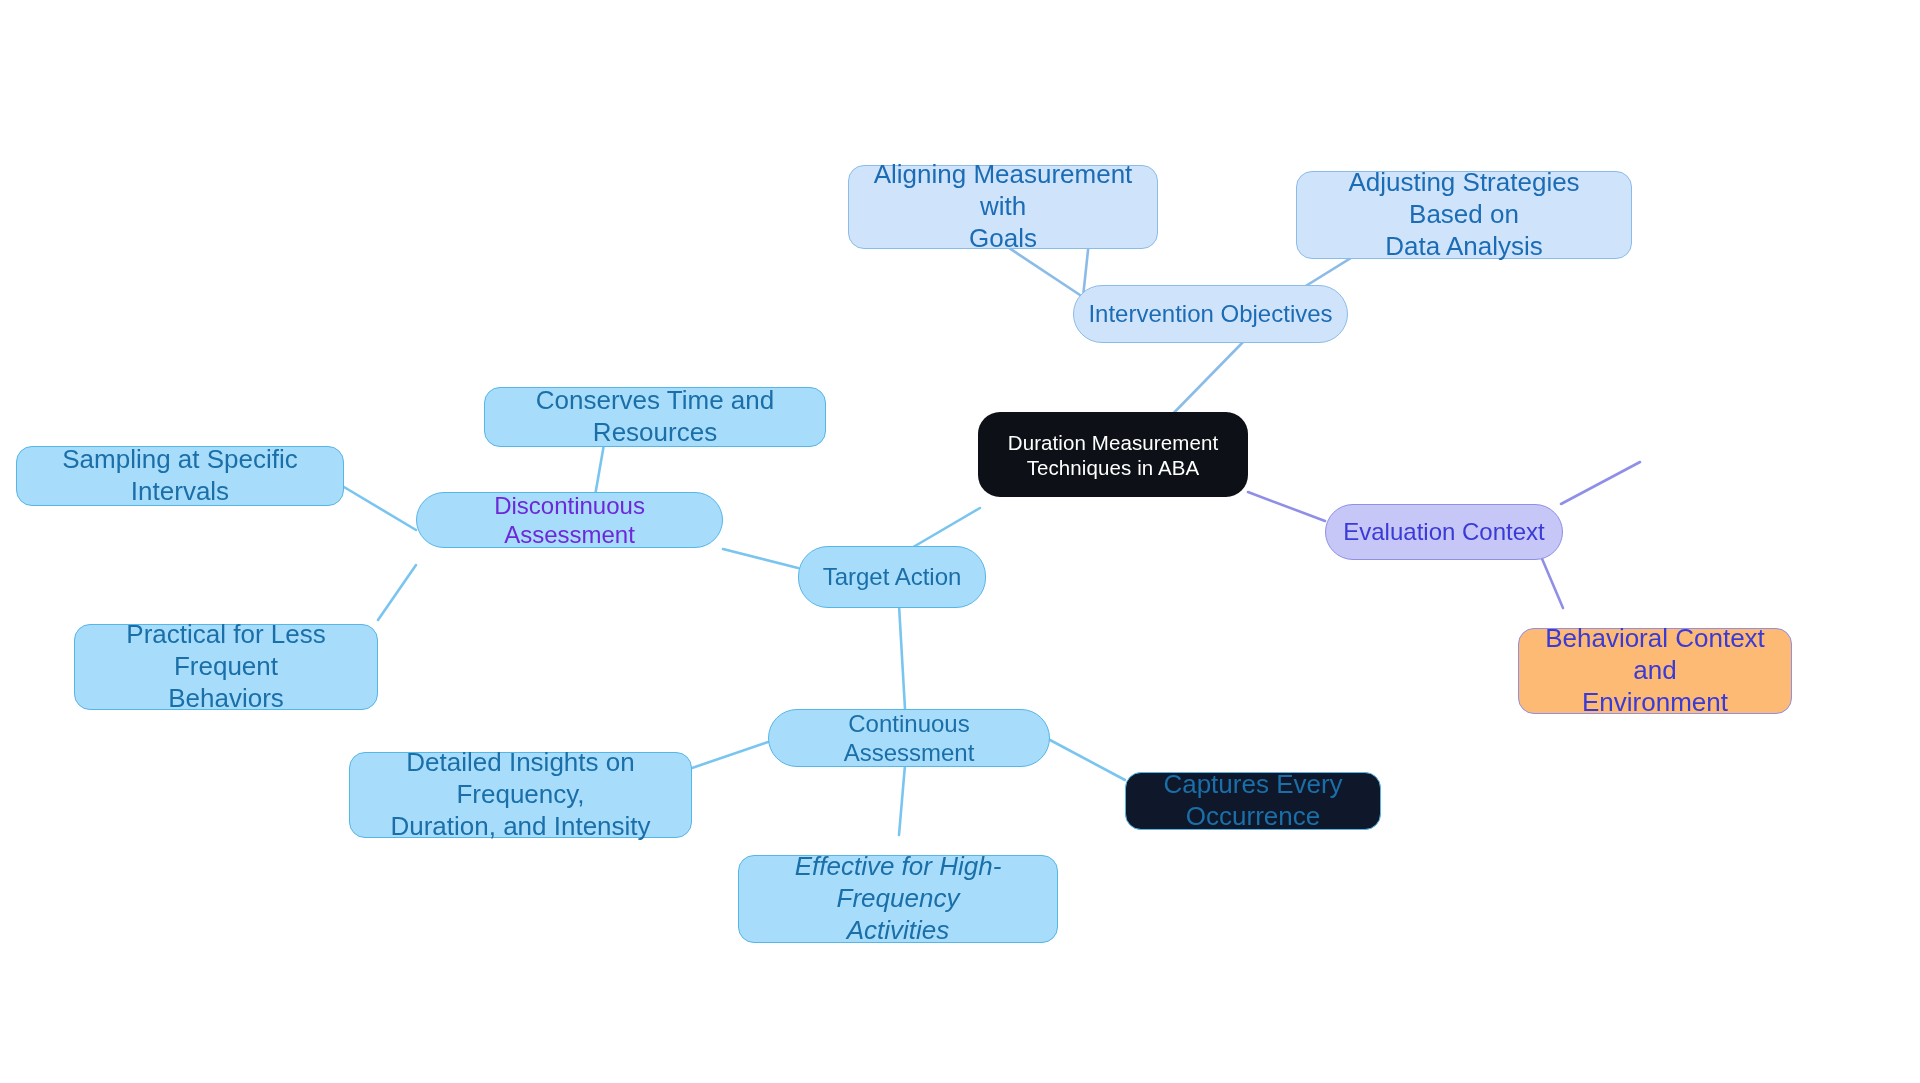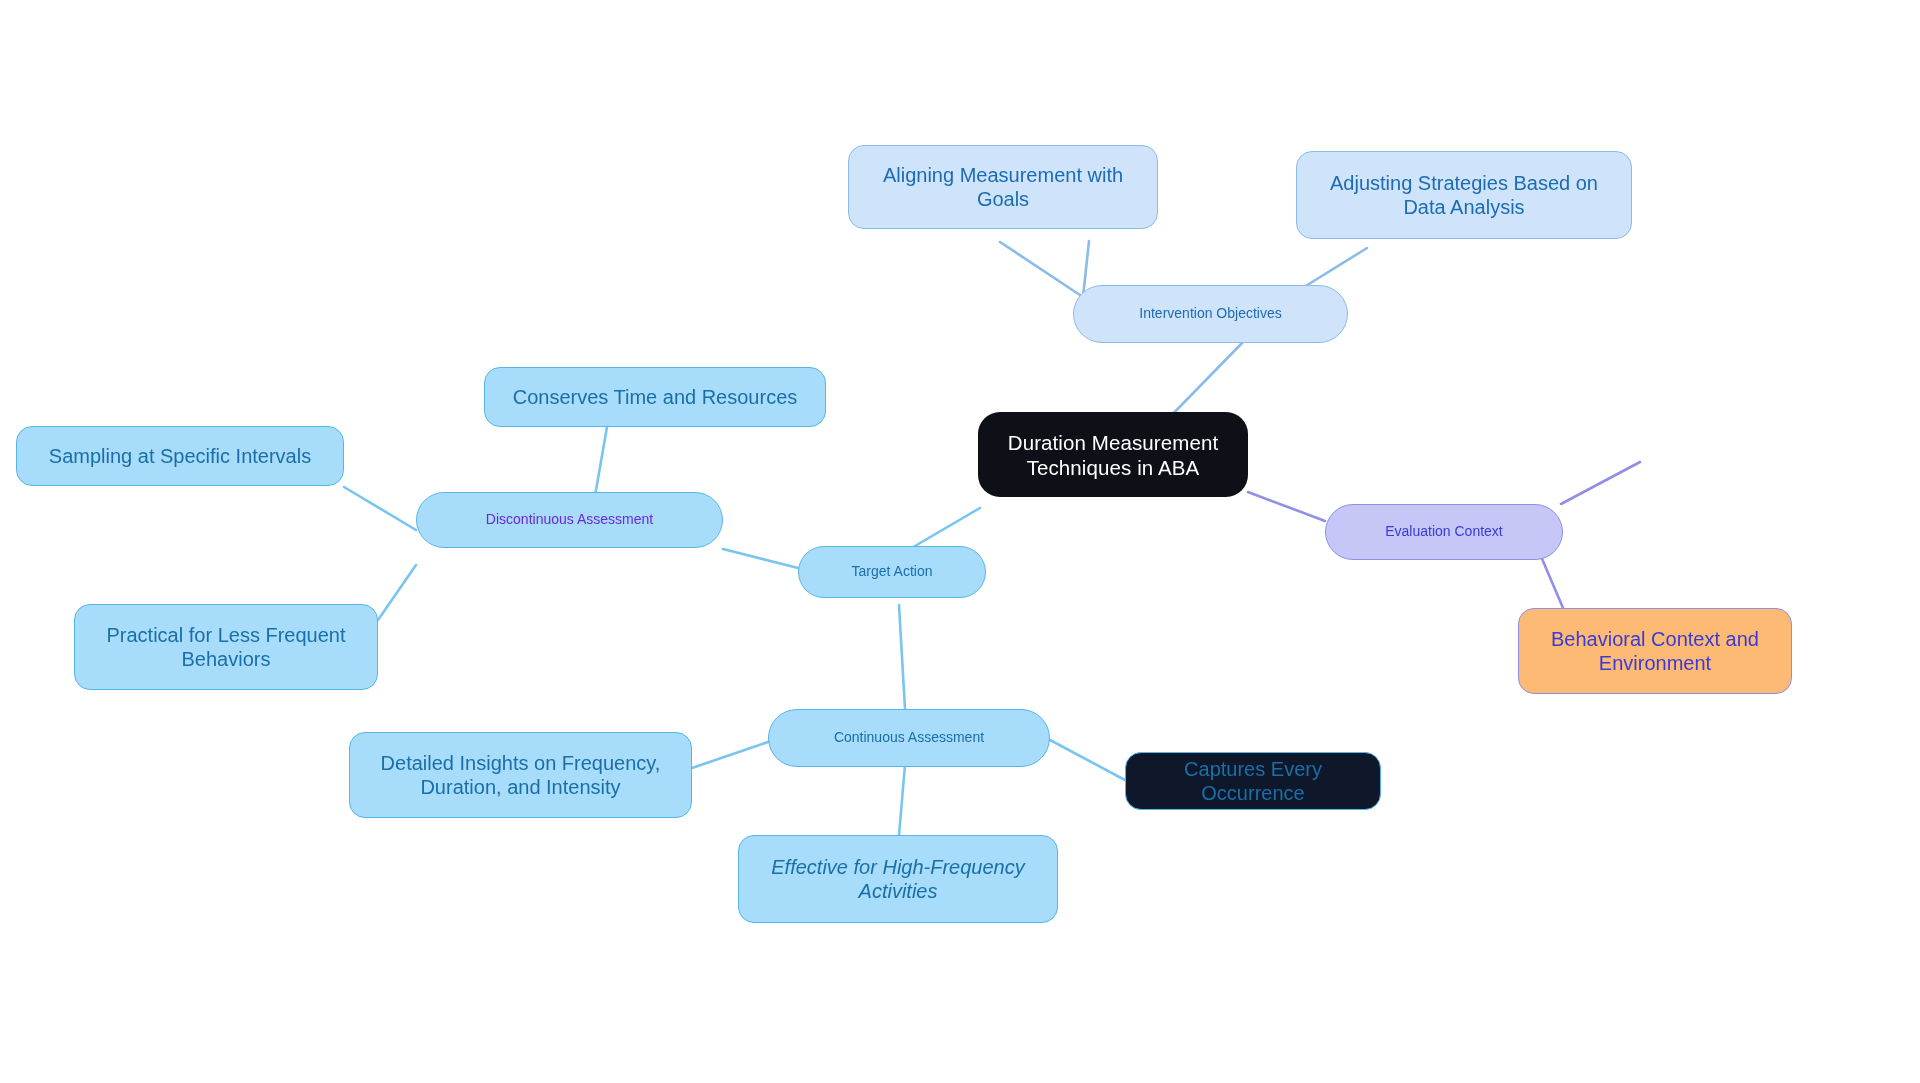--- a/index.html
+++ b/index.html
@@ -49,25 +49,26 @@
     white-space: pre-line;
   }
   .node-root {
     border-radius: 22px;
     border-width: 0;
     font-size: 20.5px;
     letter-spacing: 0.1px;
   }
   .node-branch {
     border-radius: 30px;
-    font-size: 14px;
+    font-size: 24px;
   }
   .node-leaf {
     border-radius: 16px;
-    font-size: 20px;
+    font-size: 26px;
+    margin-top: 20px;
   }
 </style>
 </head>
 <body>
 
 <div id="mindmap-root">
 
   <svg class="canvas" viewBox="0 0 1920 1083">
 
     <path class="edge" d="M 1160 427 L 1245 340" stroke="#8bbce8" stroke-width="2.6"></path>
@@ -124,21 +125,21 @@
   <div class="node-box node-branch" style="left:1325px; top:504px; width:238px; height:56px; background:#c6c6f7; border-color:#8f8fe8; color:#3a3ad6;">
     <span class="node-label">Evaluation Context</span>
   </div>
 
 
   <div class="node-box node-leaf" style="left:1518px; top:608px; width:274px; height:86px; background:#fdba74; border-color:#8f8fe8; color:#3a3ad6;">
     <span class="node-label">Behavioral Context and
 Environment</span>
   </div>
 
-  <div class="node-box node-branch" style="left:798px; top:546px; width:188px; height:52px; background:#a8dcfb; border-color:#55b6e8; color:#1a6fa8;">
+  <div class="node-box node-branch" style="left:798px; top:546px; width:188px; height:62px; background:#a8dcfb; border-color:#55b6e8; color:#1a6fa8;">
     <span class="node-label">Target Action</span>
   </div>
 
   <div class="node-box node-branch" style="left:416px; top:492px; width:307px; height:56px; background:#a8dcfb; border-color:#55b6e8; color:#6d28d9;">
     <span class="node-label">Discontinuous Assessment</span>
   </div>
 
   <div class="node-box node-leaf" style="left:484px; top:367px; width:342px; height:60px; background:#a8dcfb; border-color:#55b6e8; color:#1a6fa8;">
     <span class="node-label">Conserves Time and Resources</span>
   </div>

